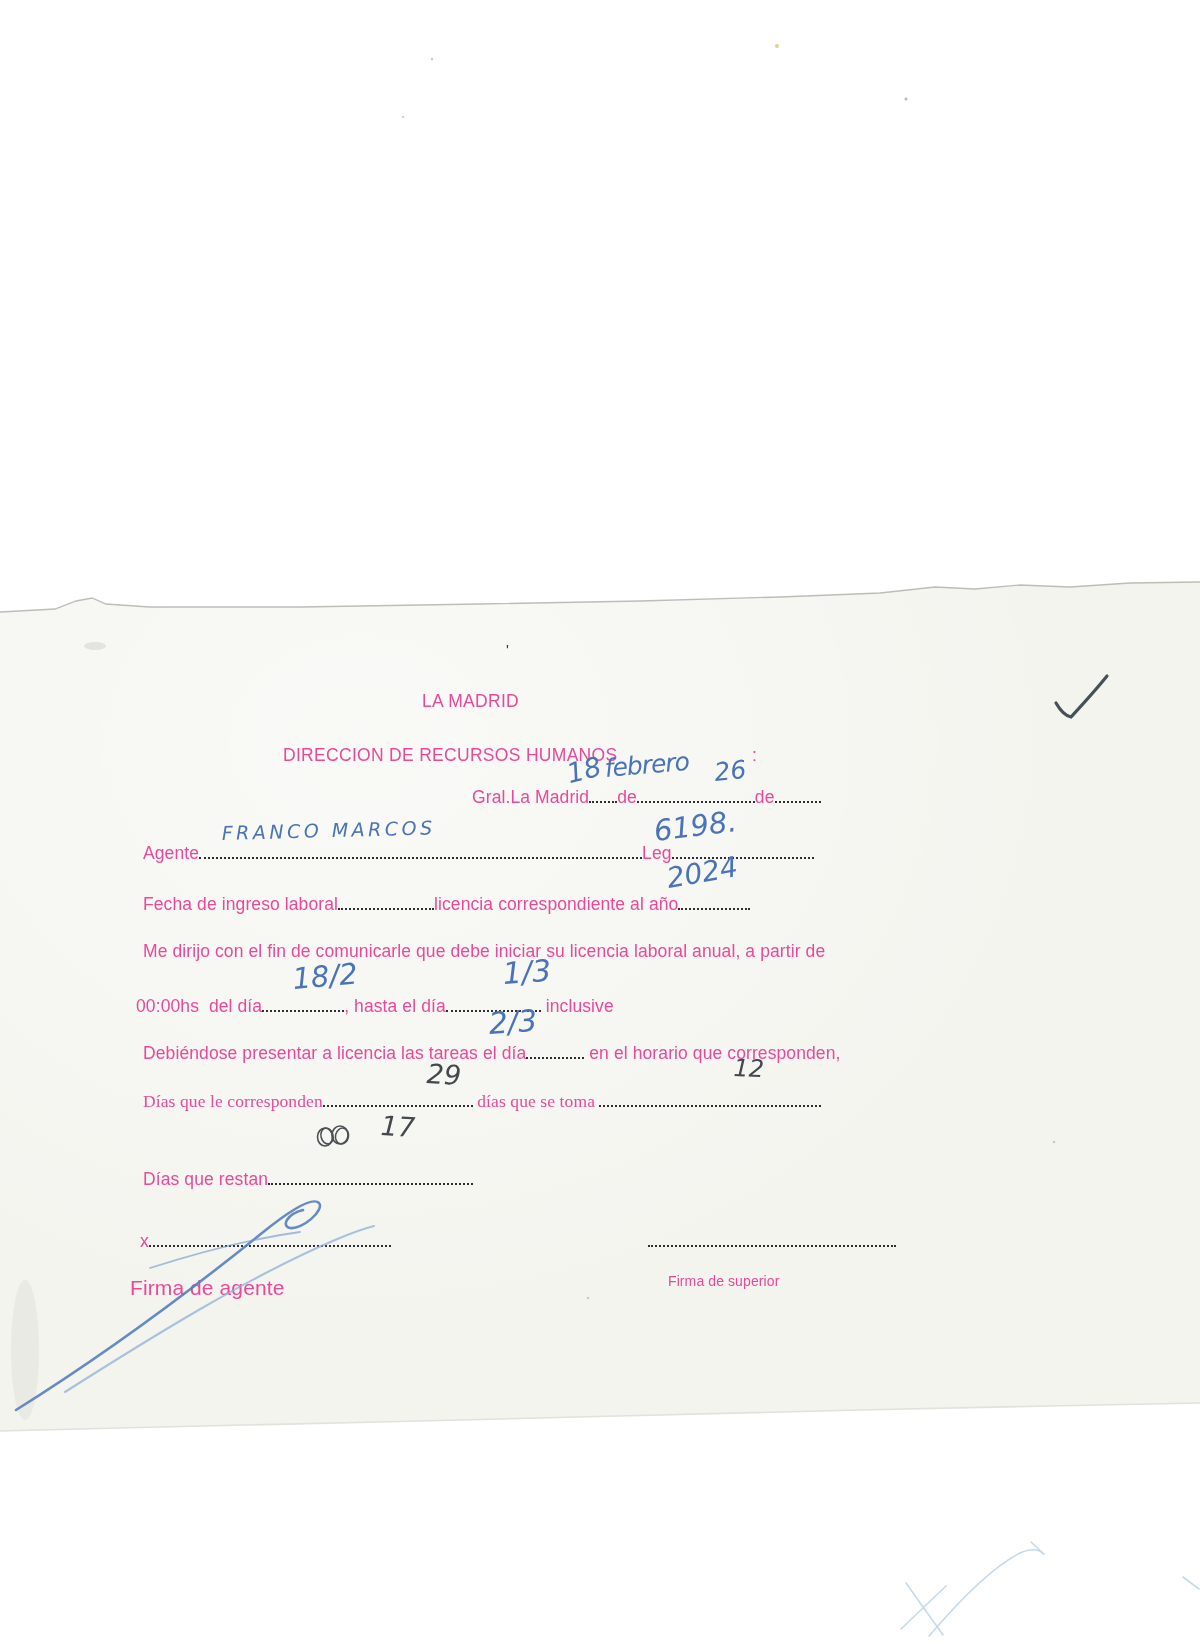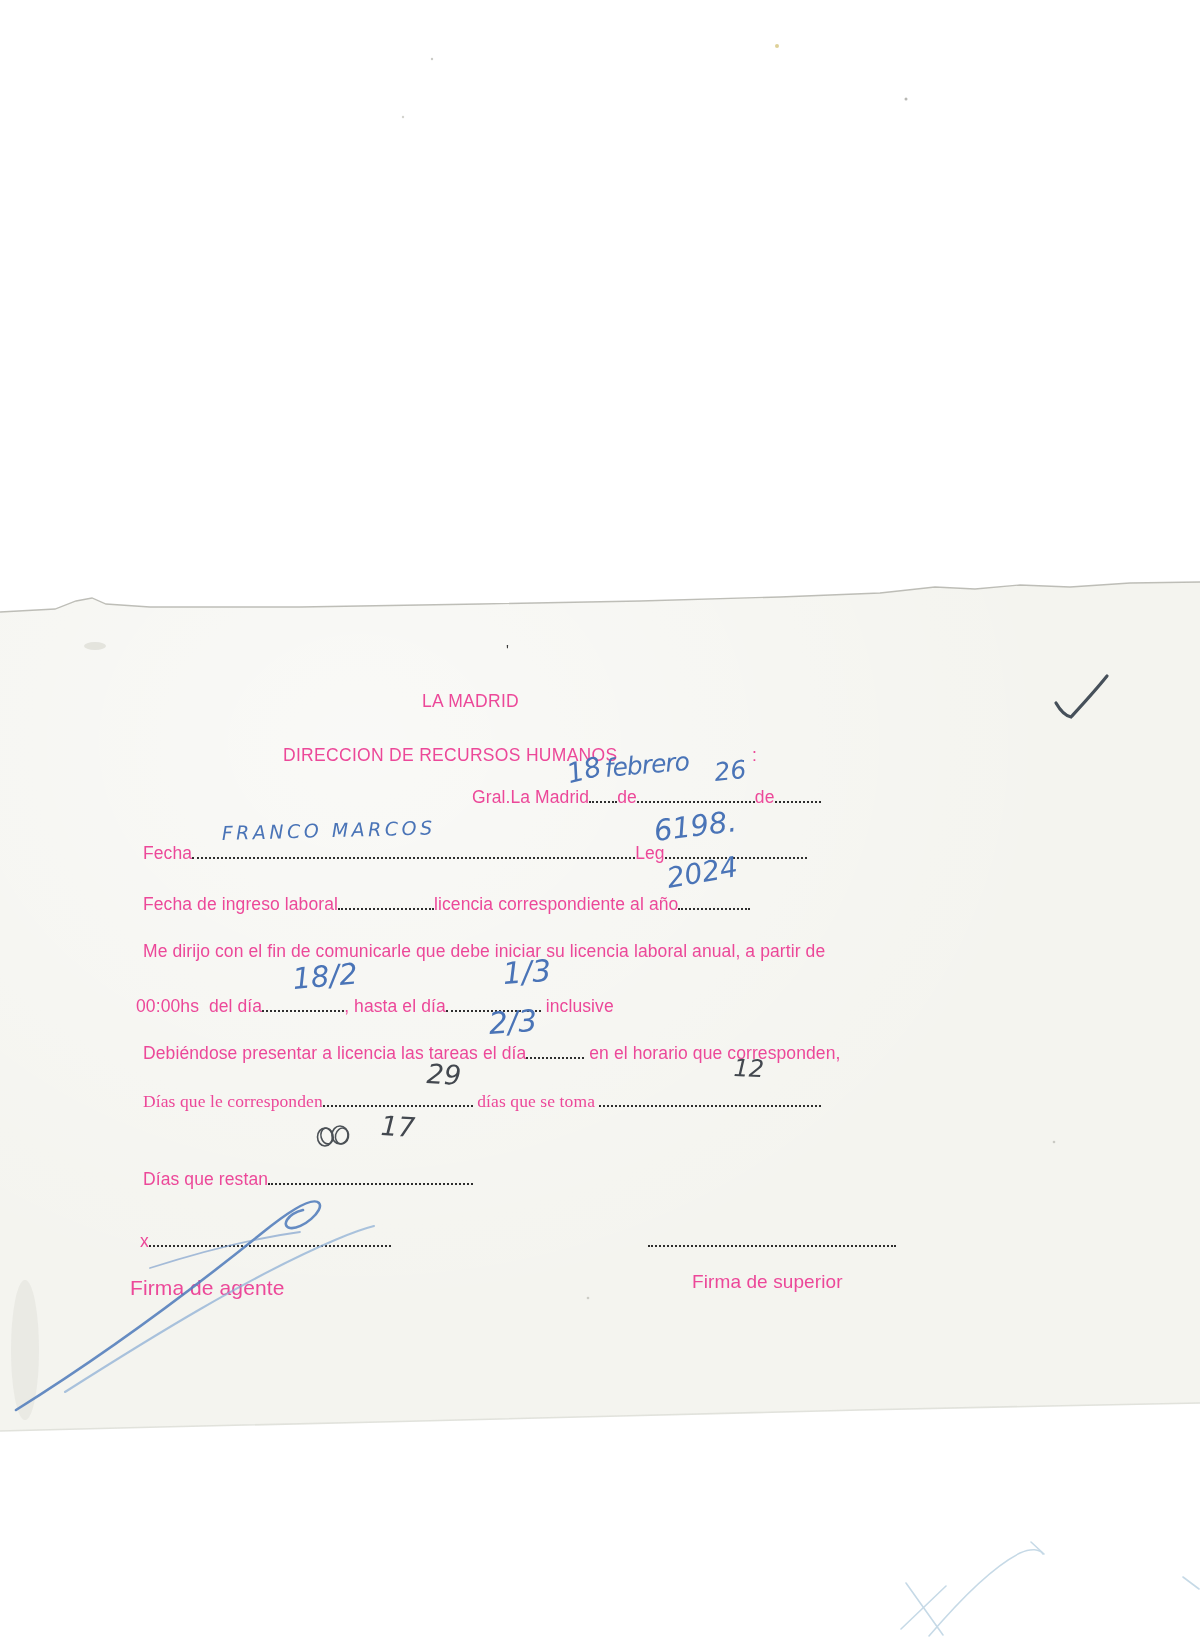--- a/index.html
+++ b/index.html
@@ -70,21 +70,21 @@
   <div class="line" style="left:752px; top:744px;">:</div>
 
   <div class="line title" style="left:422px; top:690px;">LA MADRID</div>
   <div class="line title" style="left:283px; top:744px;">DIRECCION DE RECURSOS HUMANOS</div>
 
   <div class="line" style="left:472px; top:786px;"><span>Gral.La Madrid</span><span class="leader" style="width:28px;"></span><span>de</span><span class="leader" style="width:118px;"></span><span>de</span><span class="leader" style="width:46px;"></span></div>
   <div class="ink" style="left:571px; top:758px; font-size:27px; transform:rotate(-14deg);">18</div>
   <div class="ink" style="left:606px; top:754px; font-size:25px; letter-spacing:-1px; transform:rotate(-5deg);">febrero</div>
   <div class="ink" style="left:716px; top:758px; font-size:25px; transform:rotate(-6deg);">26</div>
 
-  <div class="line" style="left:143px; top:842px;"><span>Fecha</span><span class="leader" style="width:443px;"></span><span>Leg</span><span class="leader" style="width:142px;"></span></div>
+  <div class="line" style="left:143px; top:842px;"><span>Agente</span><span class="leader" style="width:443px;"></span><span>Leg</span><span class="leader" style="width:142px;"></span></div>
   <div class="ink" style="left:222px; top:822px; font-size:19px; letter-spacing:3.5px; transform:rotate(-1.5deg);">FRANCO MARCOS</div>
   <div class="ink" style="left:656px; top:814px; font-size:29px; transform:rotate(-7deg);">6198.</div>
 
   <div class="line" style="left:143px; top:893px;"><span>Fecha de ingreso laboral</span><span class="leader" style="width:96px;"></span><span>licencia correspondiente al año</span><span class="leader" style="width:72px;"></span></div>
   <div class="ink" style="left:670px; top:862px; font-size:28px; transform:rotate(-10deg);">2024</div>
 
   <div class="line" style="left:143px; top:940px;">Me dirijo con el fin de comunicarle que debe iniciar su licencia laboral anual, a partir de</div>
 
   <div class="line" style="left:136px; top:995px;"><span>00:00hs  del día</span><span class="leader" style="width:82px;"></span><span>, hasta el día</span><span class="leader" style="width:95px;"></span><span> inclusive</span></div>
   <div class="ink" style="left:294px; top:962px; font-size:29px; transform:rotate(-5deg);">18/2</div>
@@ -97,21 +97,21 @@
   <div class="pencil" style="left:426px; top:1058px; font-size:27px; transform:rotate(3deg);">29</div>
   <div class="pencil" style="left:733px; top:1054px; font-size:24px; transform:rotate(2deg);">12</div>
 
   <div class="line" style="left:143px; top:1168px;"><span>Días que restan</span><span class="leader" style="width:205px;"></span></div>
   <div class="pencil" style="left:380px; top:1110px; font-size:27px; transform:rotate(3deg);">17</div>
 
   <div class="line" style="left:140px; top:1230px;"><span>x</span><span class="leader" style="width:242px;"></span></div>
   <div class="line" style="left:130px; top:1276px; font-size:21px;">Firma de agente</div>
 
   <div class="line" style="left:648px; top:1230px;"><span class="leader" style="width:248px;"></span></div>
-  <div class="line" style="left:692px; top:1270px; font-size:19px;">Firma de superior</div>
+  <div class="line" style="left:668px; top:1270px; font-size:14px;">Firma de superior</div>
 </div>
 
 <svg class="layer overlay" width="1200" height="1651" viewBox="0 0 1200 1651">
 
   <path d="M0,612 L55,609 L76,601 L92,598 L106,604 L150,607 L300,607 L480,604 L640,601 L780,597 L880,593 L935,587 L975,589 L1020,585 L1070,587 L1130,583 L1200,582" fill="none" stroke="#b3b3ab" stroke-width="1.3" opacity="0.85"></path>
 
   <path d="M0,1431 L160,1427 L380,1422 L620,1416 L860,1410 L1050,1406 L1200,1403" fill="none" stroke="#dedfd8" stroke-width="1.6" opacity="0.9"></path>
 
   <ellipse cx="25" cy="1350" rx="14" ry="70" fill="#e6e6df" opacity="0.7"></ellipse>
   <ellipse cx="95" cy="646" rx="11" ry="4" fill="#e1e1da" opacity="0.9"></ellipse>

